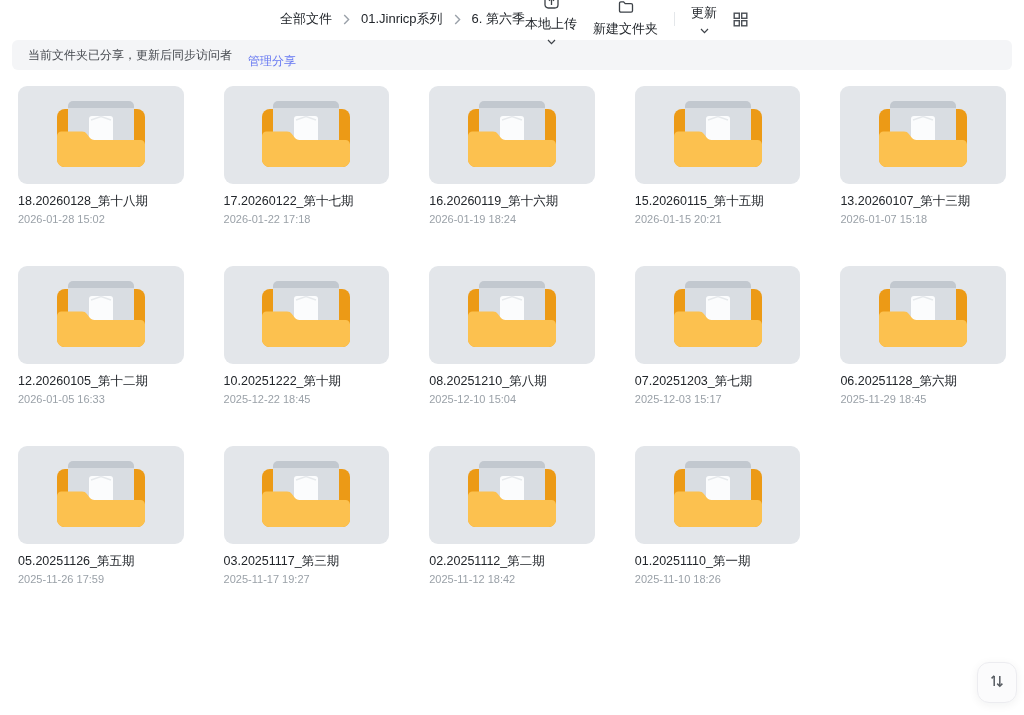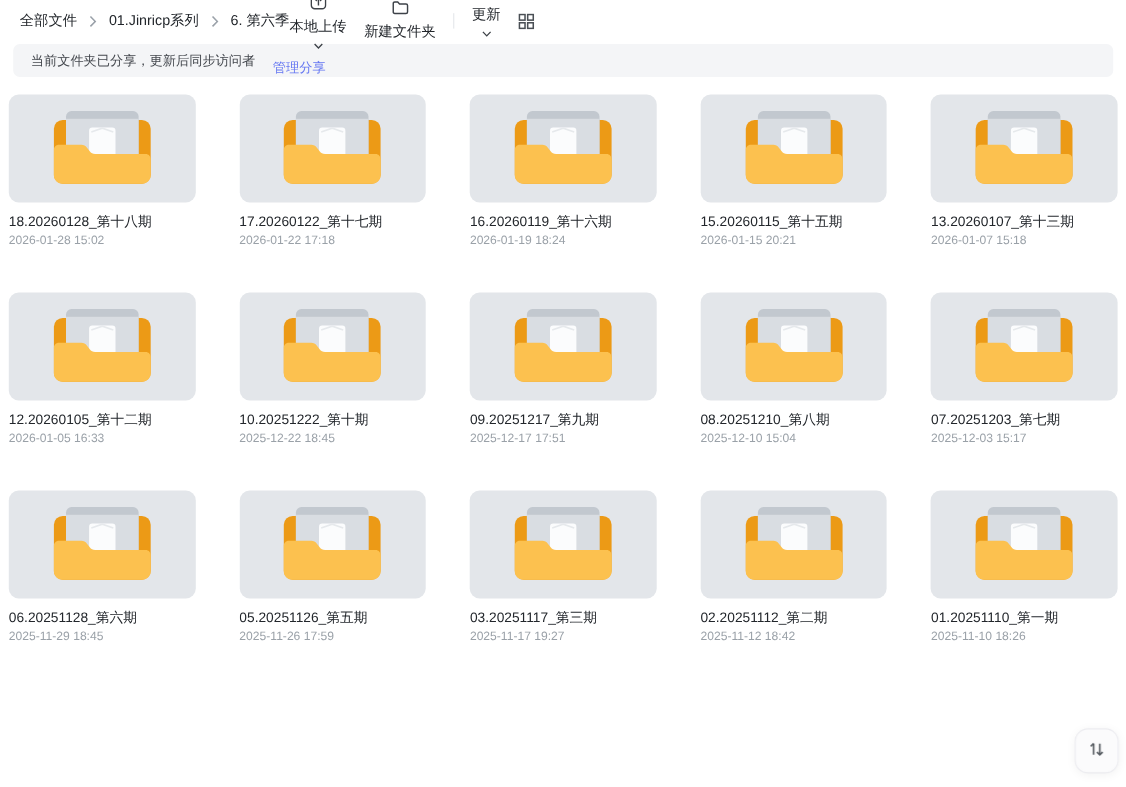--- a/index.html
+++ b/index.html
@@ -15,21 +15,21 @@
   }
   *{box-sizing:border-box;margin:0;padding:0;}
   html,body{width:1024px;height:715px;overflow:hidden;}
   body{
     background:#ffffff;
     font-family:"Liberation Sans","DejaVu Sans",sans-serif;
     color:var(--text-main);
   }
   .topbar{
     height:34px;
-    display:flex;align-items:center;justify-content:flex-start;
+    display:flex;align-items:center;justify-content:center;
     padding:4px 14px 0 18px;
   }
   .breadcrumb{display:flex;align-items:center;gap:11px;font-size:13px;}
   .crumb{cursor:pointer;white-space:nowrap;}
   .sep svg{display:block;}
   .toolbar{display:flex;align-items:center;gap:16px;font-size:13px;}
   .tbtn{
     display:flex;align-items:center;gap:6px;
     background:none;border:none;font:inherit;color:var(--text-main);
     cursor:pointer;padding:0;white-space:nowrap;flex-direction:column;
@@ -37,21 +37,21 @@
   .tbtn svg{display:block;}
   .divider{width:1px;height:14px;background:#e4e7ea;}
   .banner{
     margin:6px 12px 0;
     height:30px;border-radius:6px;background:#f4f5f7;
     display:flex;align-items:center;gap:16px;
     padding:0 16px;font-size:12px;color:#45494f;
   }
   .banner-link{color:var(--accent);text-decoration:none;cursor:pointer;font-size:12px;margin-top:12px;}
   .grid{
-    margin:16px 8px 0;
+    margin:16px 18px 0;
     display:grid;grid-template-columns:repeat(5,1fr);
     column-gap:28px;row-gap:23px;gap:40px;
   }
   .item{cursor:pointer;min-width:0;}
   .card{
     height:98px;border-radius:9px;background:var(--card-bg);
     display:flex;align-items:center;justify-content:center;
   }
   .card svg{display:block;}
   .fname{
@@ -257,36 +257,20 @@
           <rect x="36" y="15" width="24" height="29" rx="3" style="fill:var(--sheet)"></rect>
           <path d="M38 19 L48 15.5 L58 19" fill="none" stroke="#e6e9ec" stroke-width="1.4"></path>
           <path d="M4 35 C4 32.5 6 30.5 8.5 30.5 H29 C31.2 30.5 32.7 31.3 33.9 33 L36.6 36.6 C37.8 38.2 39.3 39 41.5 39 H87.5 C90 39 92 41 92 43.5 V58.5 C92 62.6 88.6 66 84.5 66 H11.5 C7.4 66 4 62.6 4 58.5 Z" style="fill:var(--folder-front)"></path>
         </svg>
       </span>
     </div>
     <div class="fname">10.20251222_第十期</div>
     <div class="fdate">2025-12-22 18:45</div>
   </div>
 
-  <div class="item">
-    <div class="card">
-      <span>
-        <svg width="96" height="68" viewBox="0 0 96 68">
-          <rect x="4" y="8" width="88" height="58" rx="8" style="fill:var(--folder-back)"></rect>
-          <rect x="15" y="0" width="66" height="44" rx="5" style="fill:var(--paper-dark)"></rect>
-          <rect x="15" y="7" width="66" height="37" style="fill:var(--paper)"></rect>
-          <rect x="36" y="15" width="24" height="29" rx="3" style="fill:var(--sheet)"></rect>
-          <path d="M38 19 L48 15.5 L58 19" fill="none" stroke="#e6e9ec" stroke-width="1.4"></path>
-          <path d="M4 35 C4 32.5 6 30.5 8.5 30.5 H29 C31.2 30.5 32.7 31.3 33.9 33 L36.6 36.6 C37.8 38.2 39.3 39 41.5 39 H87.5 C90 39 92 41 92 43.5 V58.5 C92 62.6 88.6 66 84.5 66 H11.5 C7.4 66 4 62.6 4 58.5 Z" style="fill:var(--folder-front)"></path>
-        </svg>
-      </span>
-    </div>
-    <div class="fname">09.20251217_第九期</div>
-    <div class="fdate">2025-12-17 17:51</div>
-  </div>
 
   <div class="item">
     <div class="card">
       <span>
         <svg width="96" height="68" viewBox="0 0 96 68">
           <rect x="4" y="8" width="88" height="58" rx="8" style="fill:var(--folder-back)"></rect>
           <rect x="15" y="0" width="66" height="44" rx="5" style="fill:var(--paper-dark)"></rect>
           <rect x="15" y="7" width="66" height="37" style="fill:var(--paper)"></rect>
           <rect x="36" y="15" width="24" height="29" rx="3" style="fill:var(--sheet)"></rect>
           <path d="M38 19 L48 15.5 L58 19" fill="none" stroke="#e6e9ec" stroke-width="1.4"></path>

